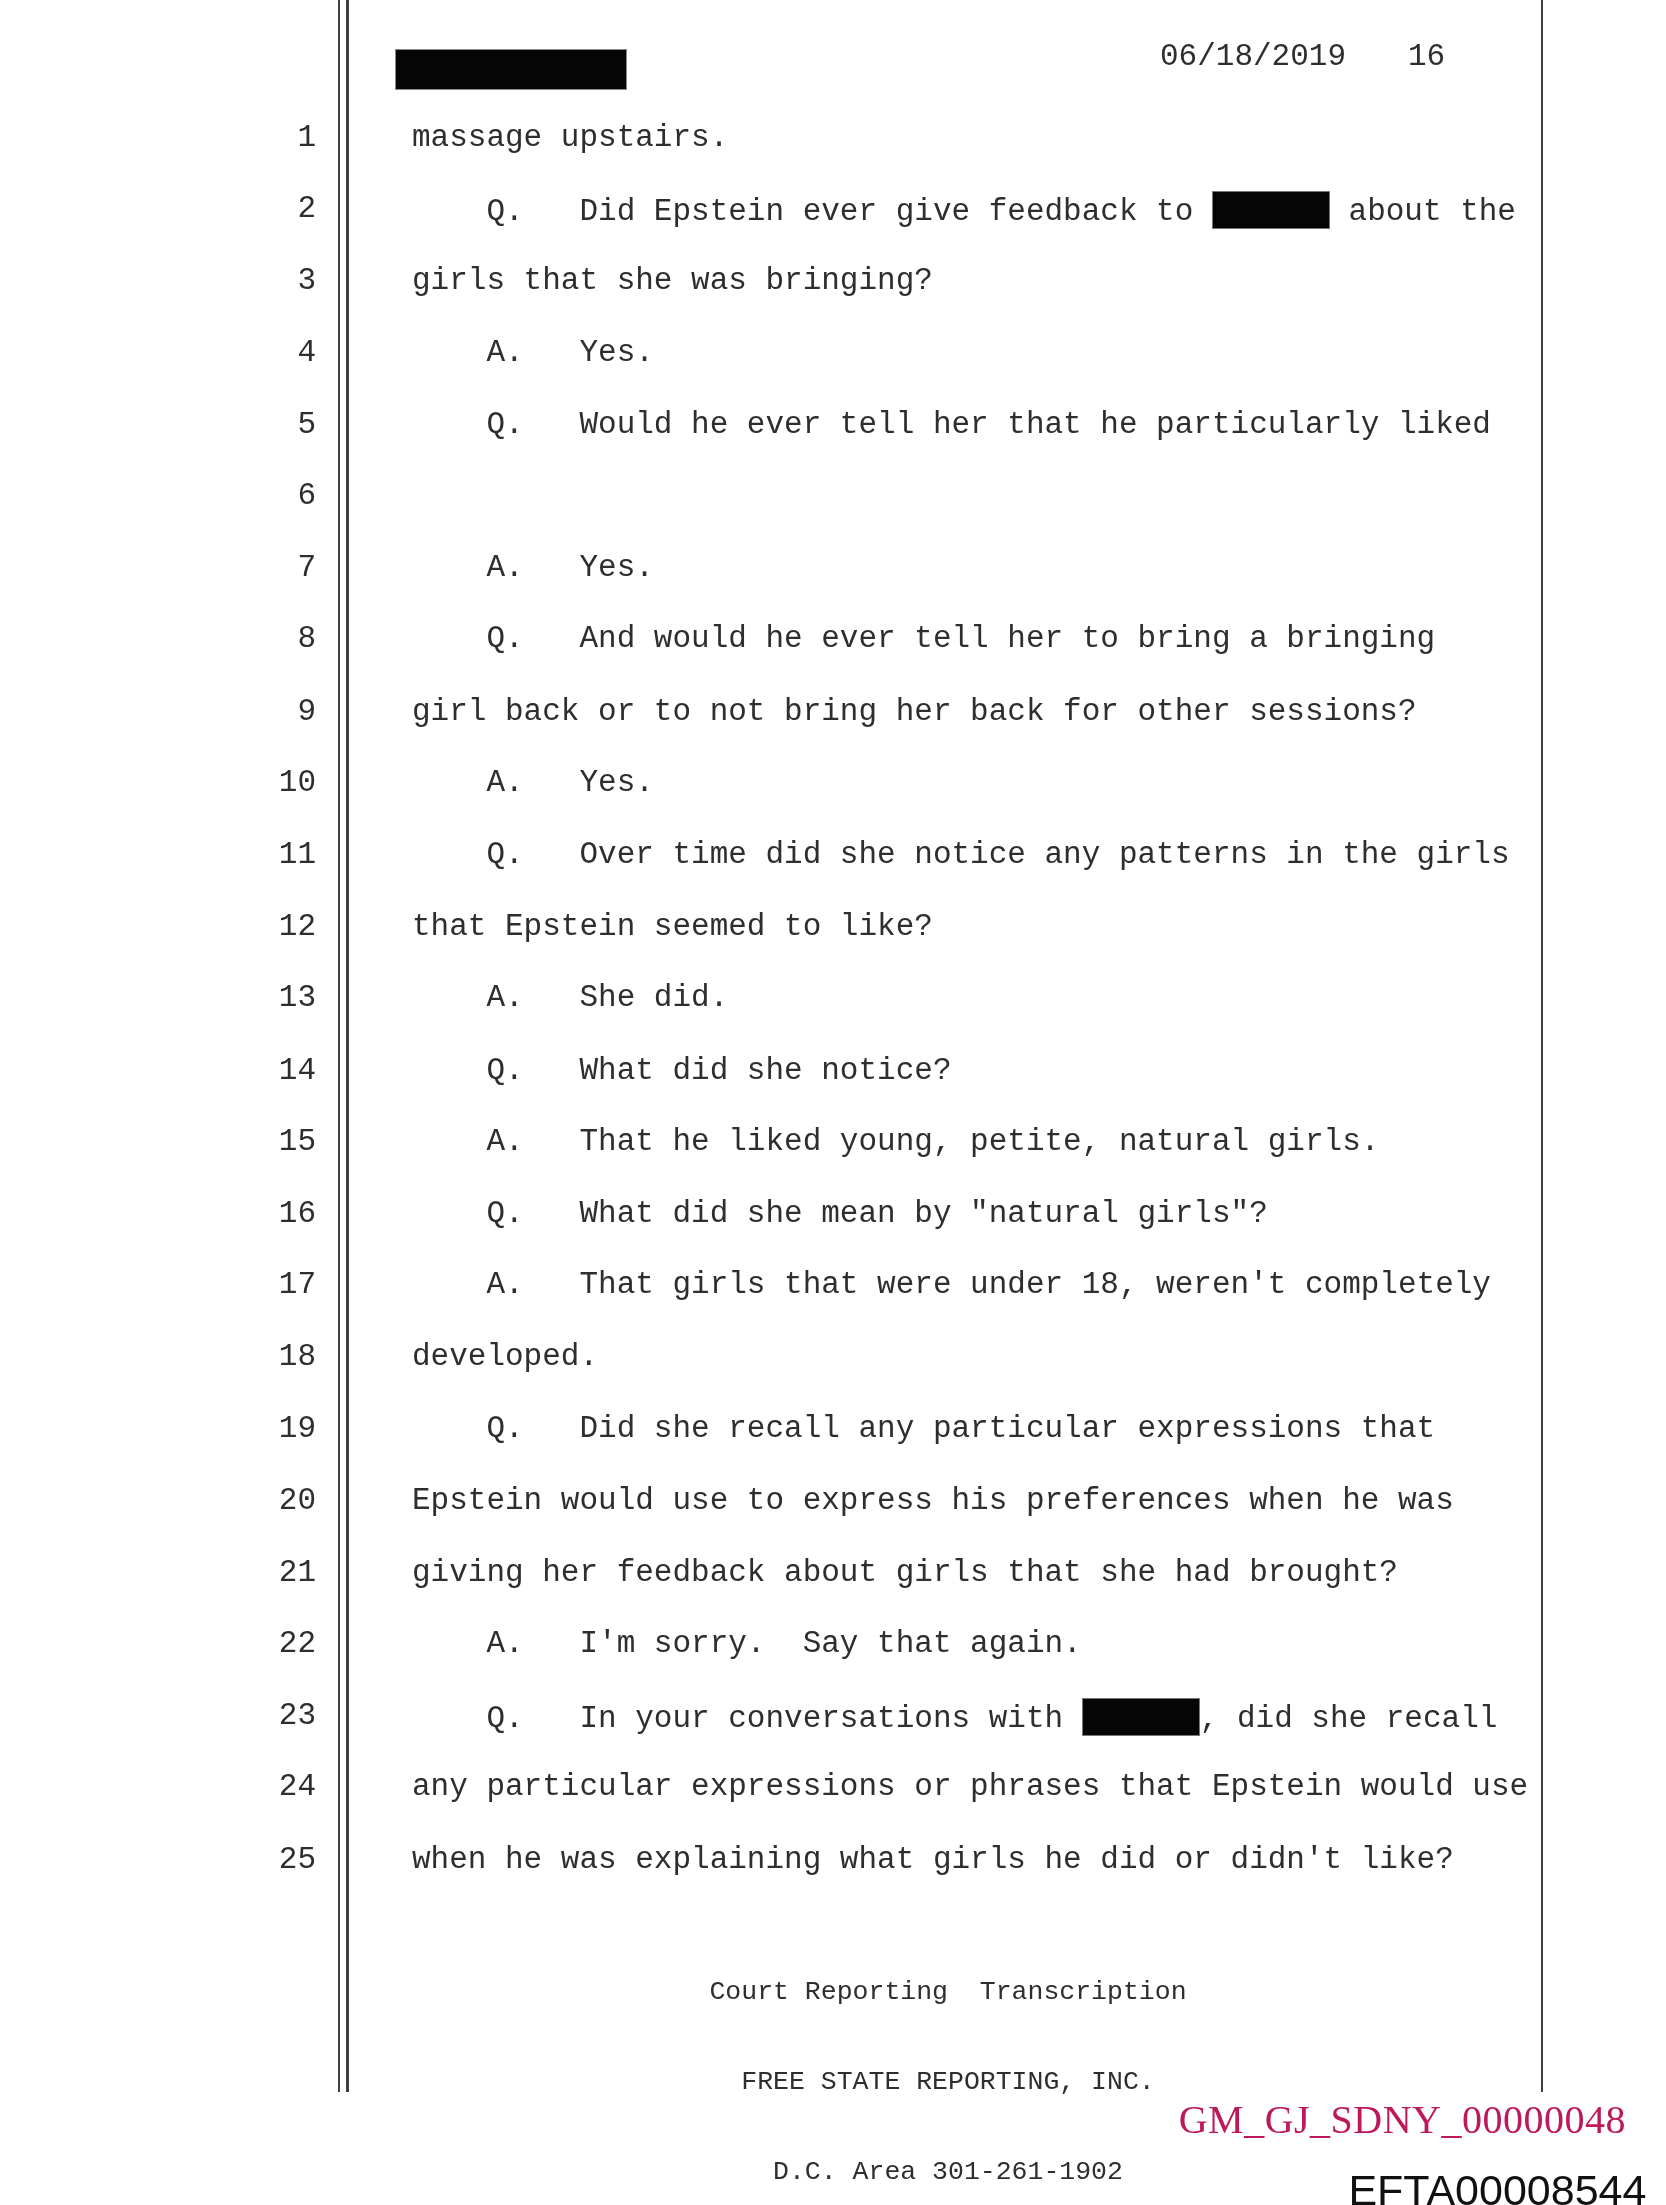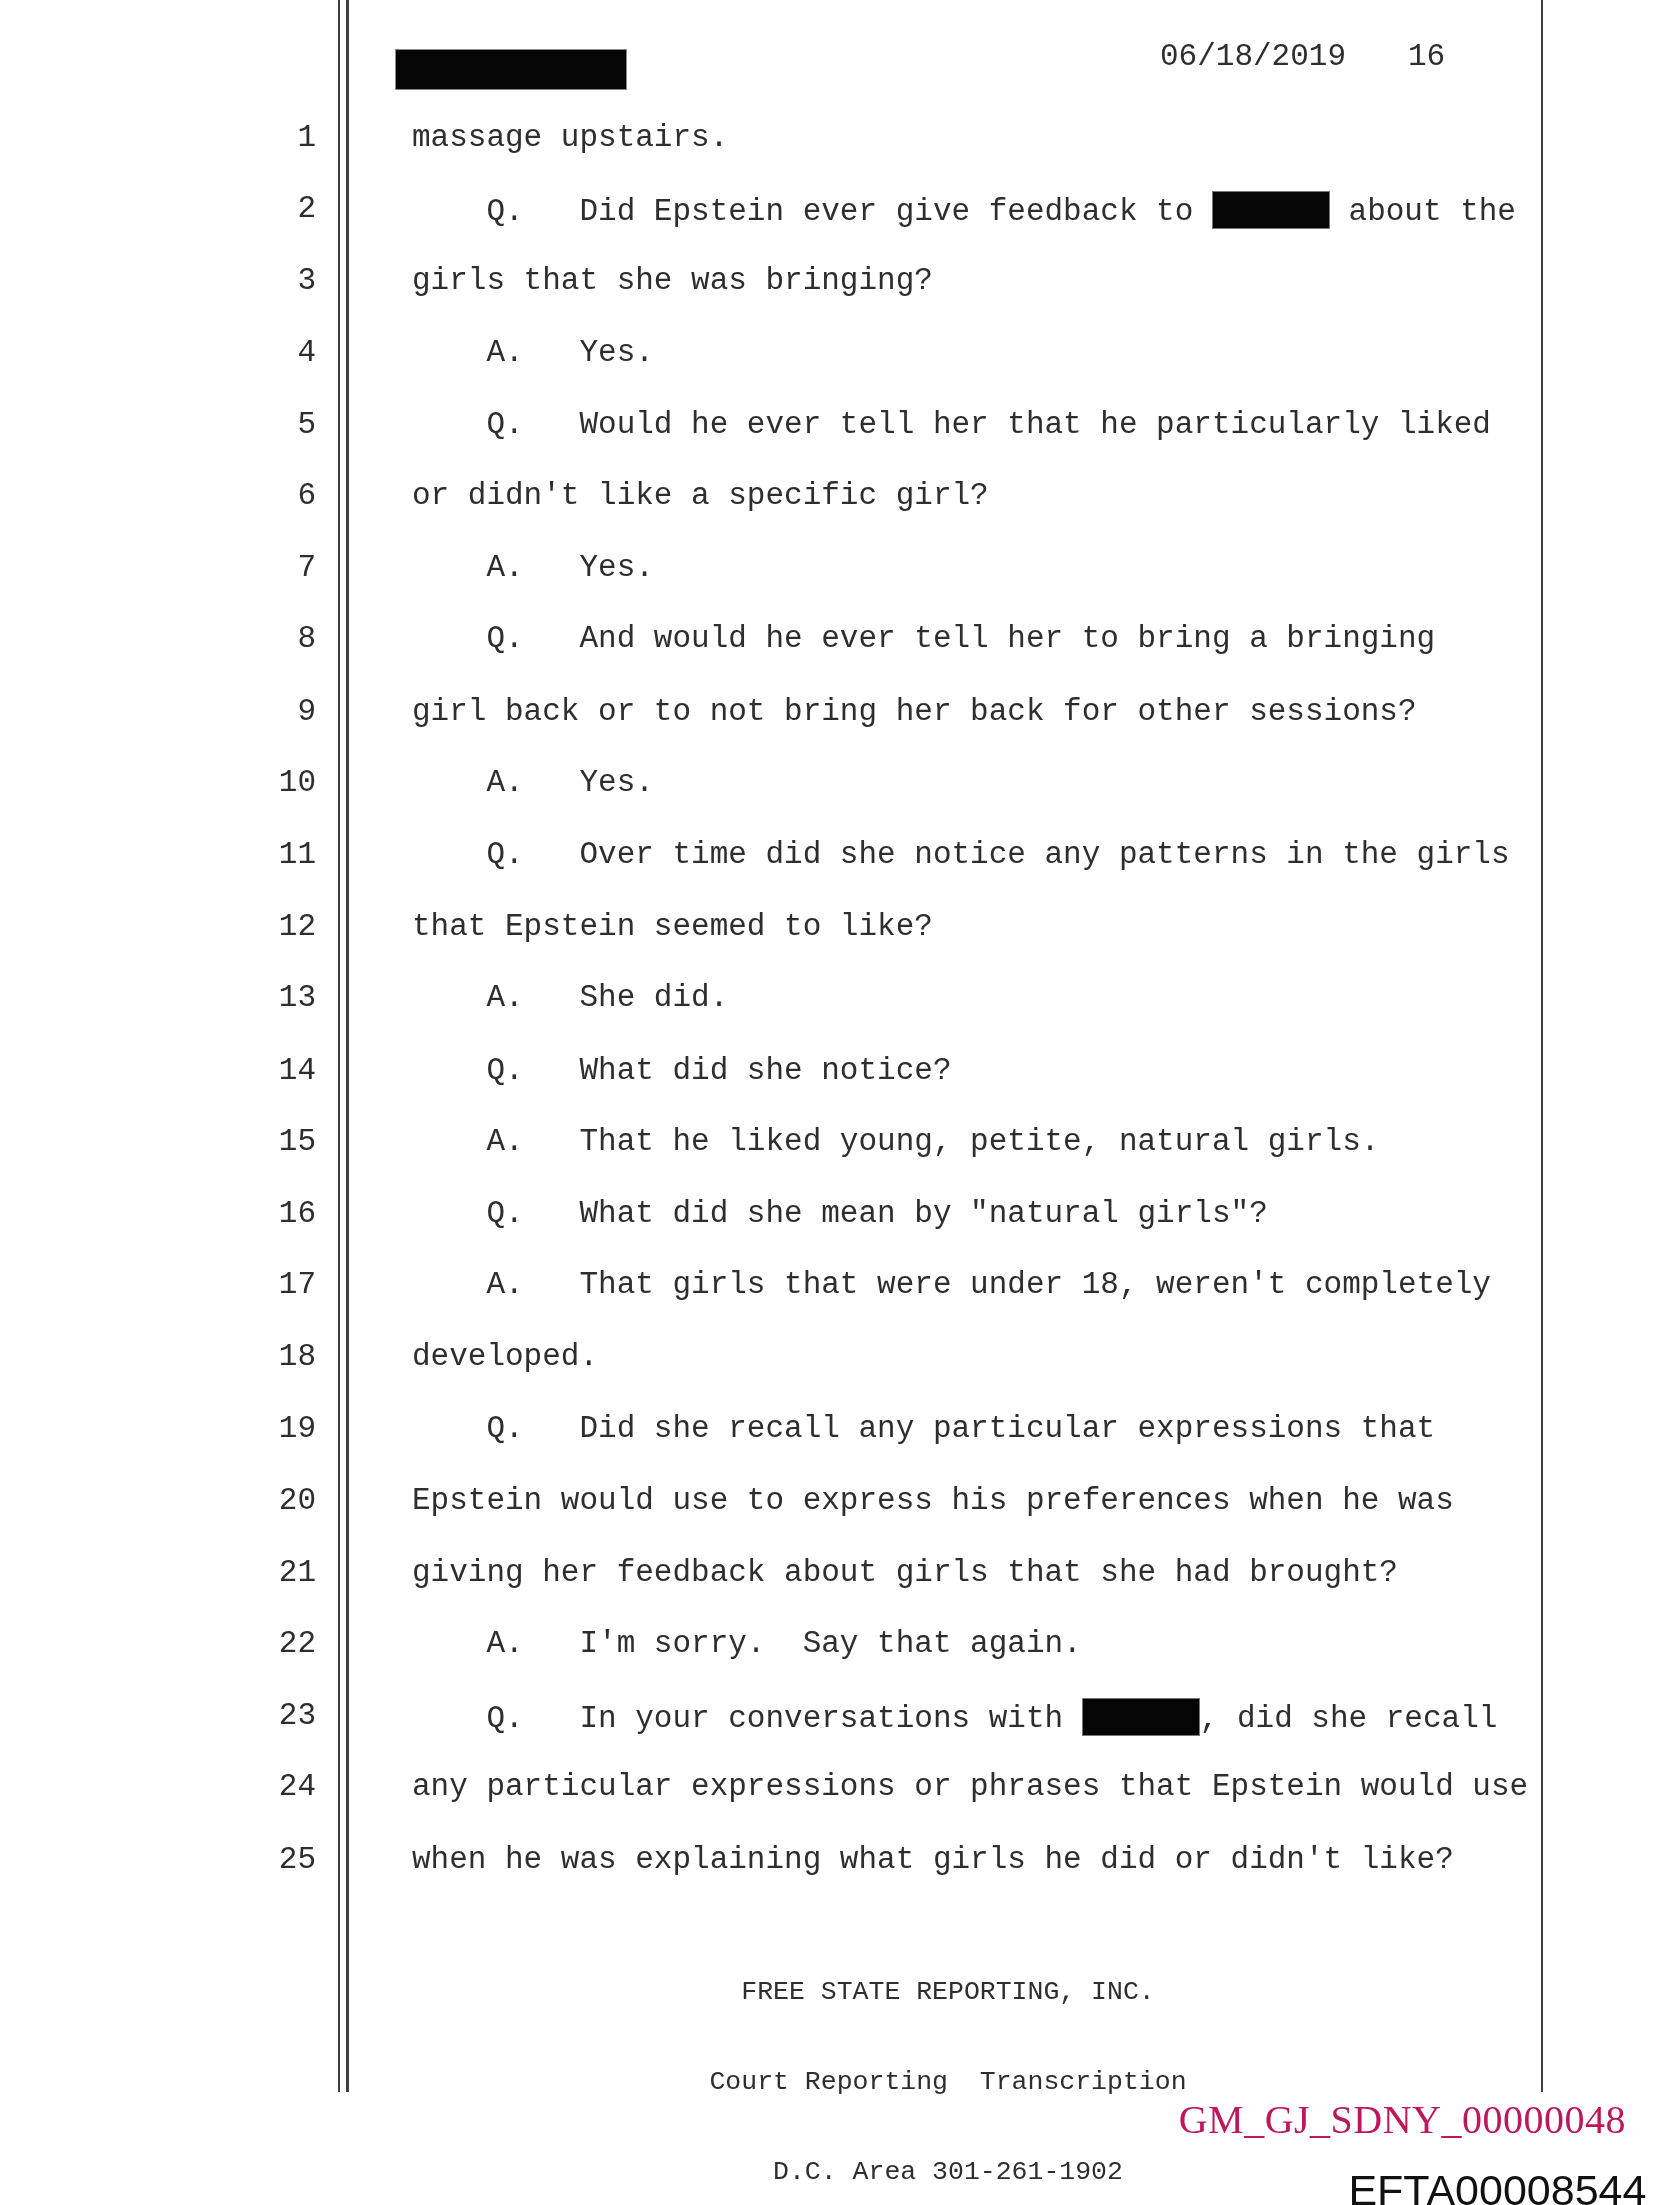--- a/index.html
+++ b/index.html
@@ -81,21 +81,20 @@
       <span class="tx">    A.   Yes.</span>
     </div>
 
   <div class="row" style="top:407px">
       <span class="ln">5</span>
       <span class="tx">    Q.   Would he ever tell her that he particularly liked</span>
     </div>
 
   <div class="row" style="top:478px">
       <span class="ln">6</span>
-      <span class="tx">or didn't like a specific girl?</span>
     </div>
 
   <div class="row" style="top:550px">
       <span class="ln">7</span>
       <span class="tx">    A.   Yes.</span>
     </div>
 
   <div class="row" style="top:621px">
       <span class="ln">8</span>
       <span class="tx">    Q.   And would he ever tell her to bring a bringing</span>
@@ -180,22 +179,22 @@
       <span class="ln">24</span>
       <span class="tx">any particular expressions or phrases that Epstein would use</span>
     </div>
 
   <div class="row" style="top:1842px">
       <span class="ln">25</span>
       <span class="tx">when he was explaining what girls he did or didn't like?</span>
     </div>
 
   <div class="footer">
+    <div>Court Reporting  Transcription</div>
     <div>FREE STATE REPORTING, INC.</div>
-    <div>Court Reporting  Transcription</div>
     <div>D.C. Area 301-261-1902</div>
     
   </div>
 
   <div class="bates-primary">GM_GJ_SDNY_00000048</div>
   <div class="bates-secondary">EFTA00008544</div>
 
 </div>
 
 

